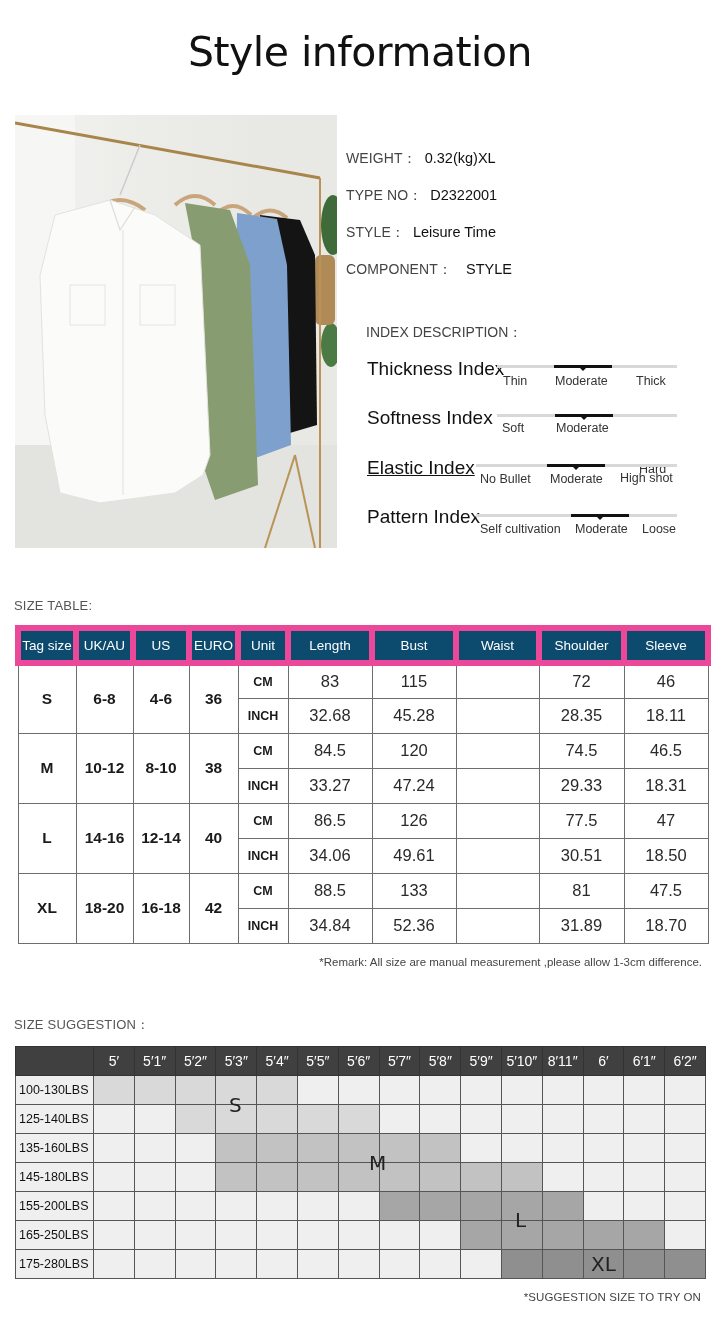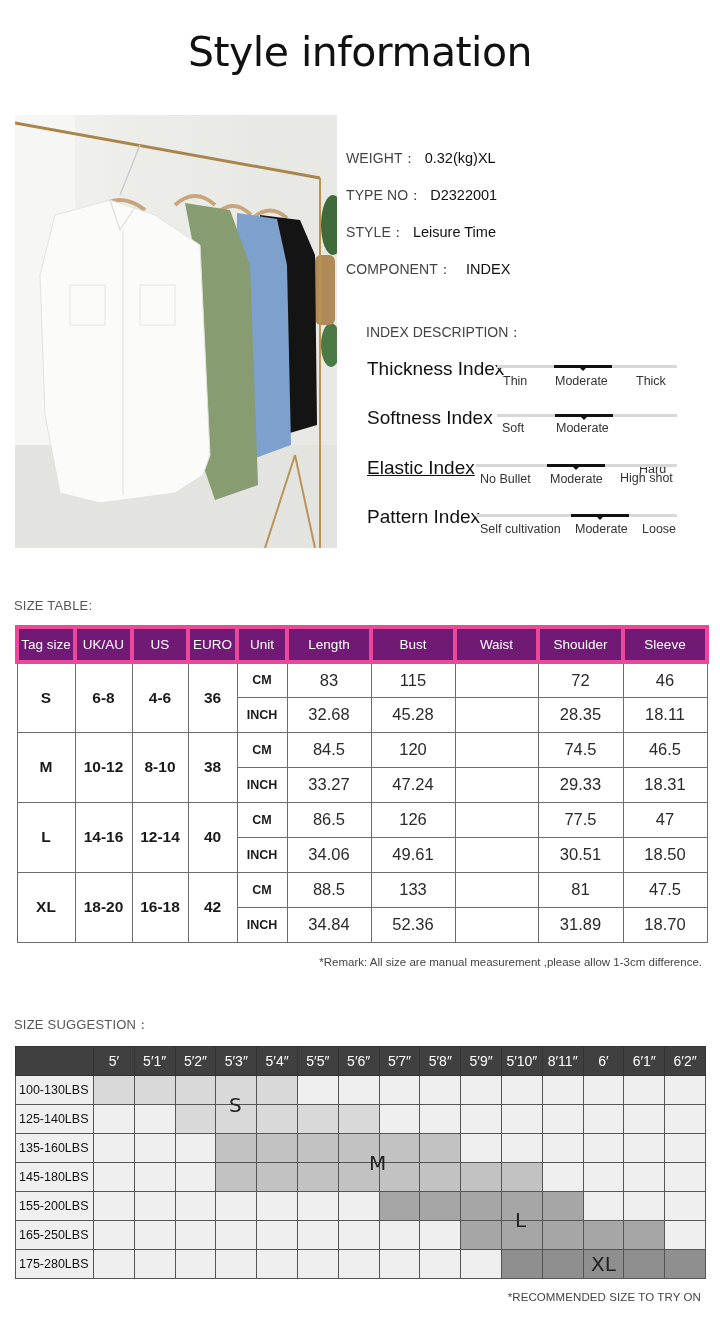--- a/index.html
+++ b/index.html
@@ -32,22 +32,22 @@
   .idx-active { position: absolute; height: 3px; background: #111; }
   .idx-notch { position: absolute; width: 0; height: 0; border-left: 3px solid transparent; border-right: 3px solid transparent; border-top: 3px solid #111; }
   .idx-opt { position: absolute; font-size: 12.5px; color: #333; white-space: nowrap; }
 
   
   .section-label { position: absolute; left: 14px; font-size: 13px; color: #555; letter-spacing: 0.2px; }
 
   
   .size-table { position: absolute; left: 15px; top: 625px; border-collapse: collapse; table-layout: fixed; }
   .size-table th {
-    background: #701a75; color: #fff; font-weight: normal; font-size: 13.5px;
-    height: 35px; border: 4px solid #ec4899; text-align: center; padding: 0;
+    background: #0c4a6e; color: #fff; font-weight: normal; font-size: 13.5px;
+    height: 35px; border: 6px solid #ec4899; text-align: center; padding: 0;
   }
   .size-table td {
     border: 1px solid #6d6d6d; text-align: center; font-size: 15.5px; color: #222; height: 35px; padding: 0;
   }
   .size-table td.tag { font-weight: bold; font-size: 15.5px; color: #1a1a1a; }
   .size-table td.unit { font-weight: bold; font-size: 12.5px; color: #1a1a1a; }
   .size-table td.num { font-size: 16.5px; color: #2a2a2a; }
 
   .remark { position: absolute; right: 18px; top: 956px; font-size: 11.5px; color: #444; }
 
@@ -114,21 +114,21 @@
 <div class="spec" style="top:150px;">
   <span class="k">WEIGHT：</span><span class="v">0.32(kg)XL</span>
 </div>
 <div class="spec" style="top:187px;">
   <span class="k">TYPE NO：</span><span class="v">D2322001</span>
 </div>
 <div class="spec" style="top:224px;">
   <span class="k">STYLE：</span><span class="v">Leisure Time</span>
 </div>
 <div class="spec" style="top:261px;">
-  <span class="k">COMPONENT：</span><span class="v" style="margin-left:14px">INDEX</span>
+  <span class="k">COMPONENT：</span><span class="v" style="margin-left:14px">STYLE</span>
 </div>
 
 <div class="index-title">INDEX DESCRIPTION：</div>
 
 <div class="idx-label" style="top:358px;">Thickness Index</div>
 <div class="idx-bar" style="left:497px; top:365px; width:180px;"></div>
 <div class="idx-active" style="left:554px; top:365px; width:58px;"></div>
 <div class="idx-notch" style="left:580px; top:368px;"></div>
 <div class="idx-opt" style="left:503px; top:374px;">Thin</div>
 <div class="idx-opt" style="left:555px; top:374px;">Moderate</div>
@@ -446,13 +446,13 @@
         <td class="xl"></td>
       </tr>
     </tbody>
 </table>
 
 <div class="grid-mark" style="left:229px; top:1093px;">S</div>
 <div class="grid-mark" style="left:369px; top:1151px;">M</div>
 <div class="grid-mark" style="left:515px; top:1208px;">L</div>
 <div class="grid-mark" style="left:591px; top:1252px;">XL</div>
 
-<div class="recommend">*RECOMMENDED SIZE TO TRY ON</div>
+<div class="recommend">*SUGGESTION SIZE TO TRY ON</div>
 
 </body></html>

